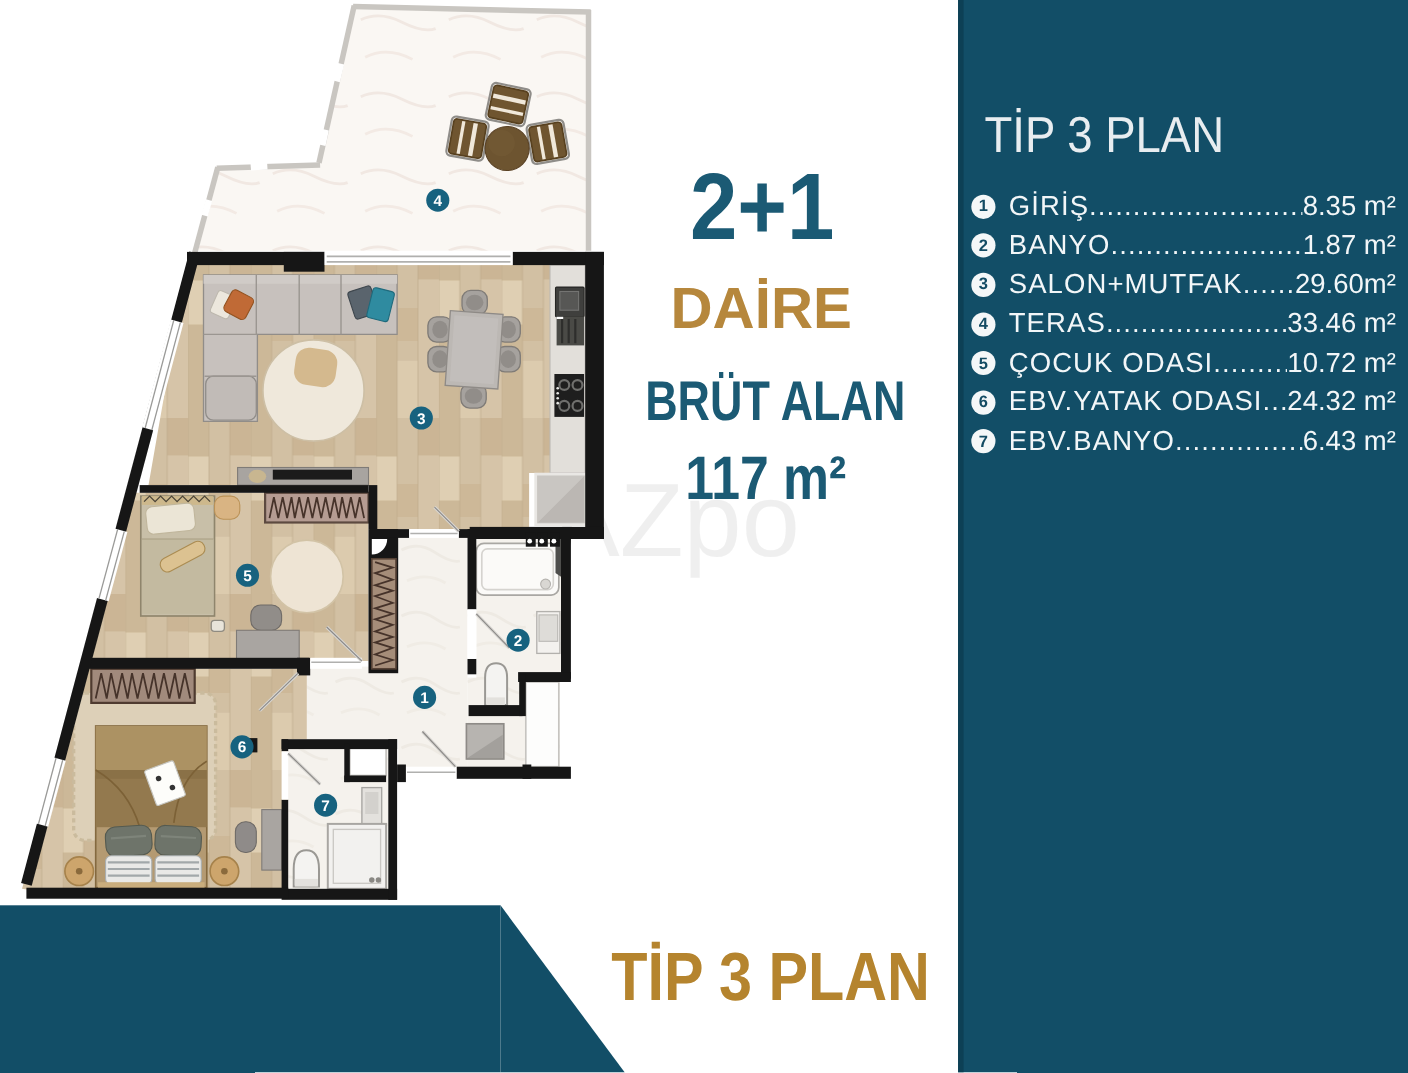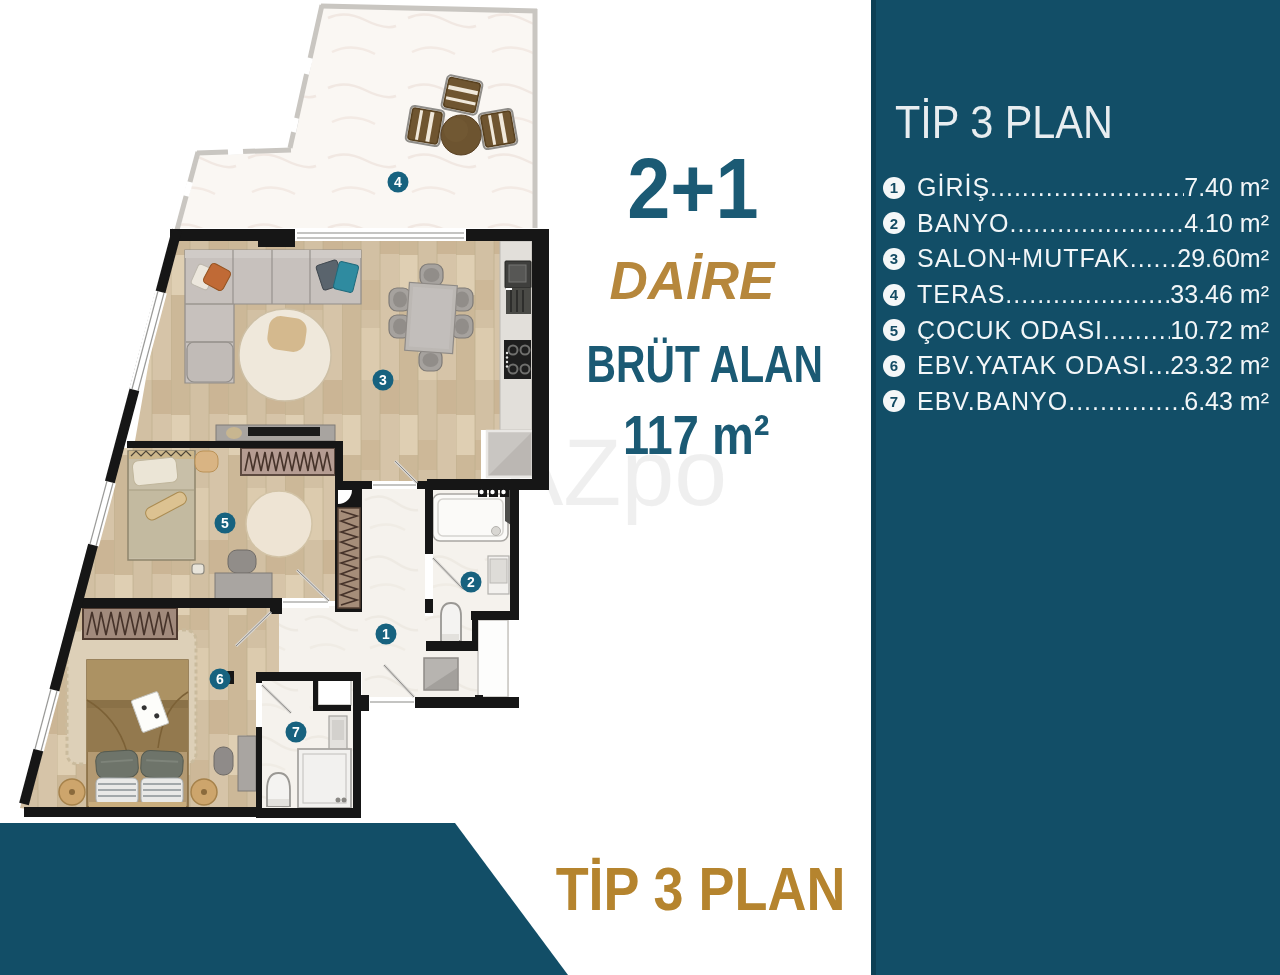--- a/index.html
+++ b/index.html
@@ -19,21 +19,21 @@
 #bandtri{position:absolute;left:455px;top:823px;width:0;height:0;
   border-bottom:152px solid #124e67;border-right:113px solid transparent;}
 #bandtext{position:absolute;left:0px;top:853px;width:1402px;text-align:center;color:#b5842e;
   font-size:62px;font-weight:bold;white-space:nowrap;}
 #bandtext span{display:inline-block;transform:scaleX(0.87);}
 #c21{position:absolute;left:0px;top:139px;width:1385px;text-align:center;color:#1b5a74;
   font-size:86px;font-weight:bold;}
 #c21 span{display:inline-block;transform:scaleX(0.90);}
 #cdaire{position:absolute;left:0px;top:250px;width:1384px;text-align:center;color:#b6873c;
   font-size:53px;font-weight:bold;}
-#cdaire span{display:inline-block;transform:scaleX(1.0);font-style:italic;}
+#cdaire span{display:inline-block;transform:scaleX(1.0);}
 #cbrut{position:absolute;left:0px;top:335px;width:1410px;text-align:center;color:#1b5a74;
   font-size:51px;font-weight:bold;white-space:nowrap;}
 #cbrut span{display:inline-block;transform:scaleX(0.80);}
 #c117{position:absolute;left:0px;top:402px;width:1392px;text-align:center;color:#1b5a74;
   font-size:56px;font-weight:bold;white-space:nowrap;}
 #c117 span{display:inline-block;transform:scaleX(0.84);}
 #plan{position:absolute;left:0;top:0;}
 </style>
 </head>
 <body>
@@ -413,46 +413,46 @@
       <text x="296" y="737" fill="#fff">7</text>
 </g>
 </svg>
 <div id="sidebar">
     <div class="edge"></div>
   <div id="sbtitle">TİP 3 PLAN</div>
   <div id="rows">
     <div class="row">
         <span class="num">1</span>
         <span class="dots">GİRİŞ.....................................</span>
-        <span class="val">7.40 m²</span>
+        <span class="val">8.35 m²</span>
       </div>
     <div class="row">
         <span class="num">2</span>
         <span class="dots">BANYO...................................</span>
-        <span class="val">4.10 m²</span>
+        <span class="val">1.87 m²</span>
       </div>
     <div class="row">
         <span class="num">3</span>
         <span class="dots">SALON+MUTFAK..............</span>
         <span class="val">29.60m²</span>
       </div>
     <div class="row">
         <span class="num">4</span>
         <span class="dots">TERAS................................</span>
         <span class="val">33.46 m²</span>
       </div>
     <div class="row">
         <span class="num">5</span>
         <span class="dots">ÇOCUK ODASI...................</span>
         <span class="val">10.72 m²</span>
       </div>
     <div class="row">
         <span class="num">6</span>
         <span class="dots">EBV.YATAK ODASI............</span>
-        <span class="val">23.32 m²</span>
+        <span class="val">24.32 m²</span>
       </div>
     <div class="row">
         <span class="num">7</span>
         <span class="dots">EBV.BANYO.......................</span>
         <span class="val">6.43 m²</span>
       </div>
   </div>
 </div>
 <div id="bandrect"></div>
 <div id="bandtri"></div>

